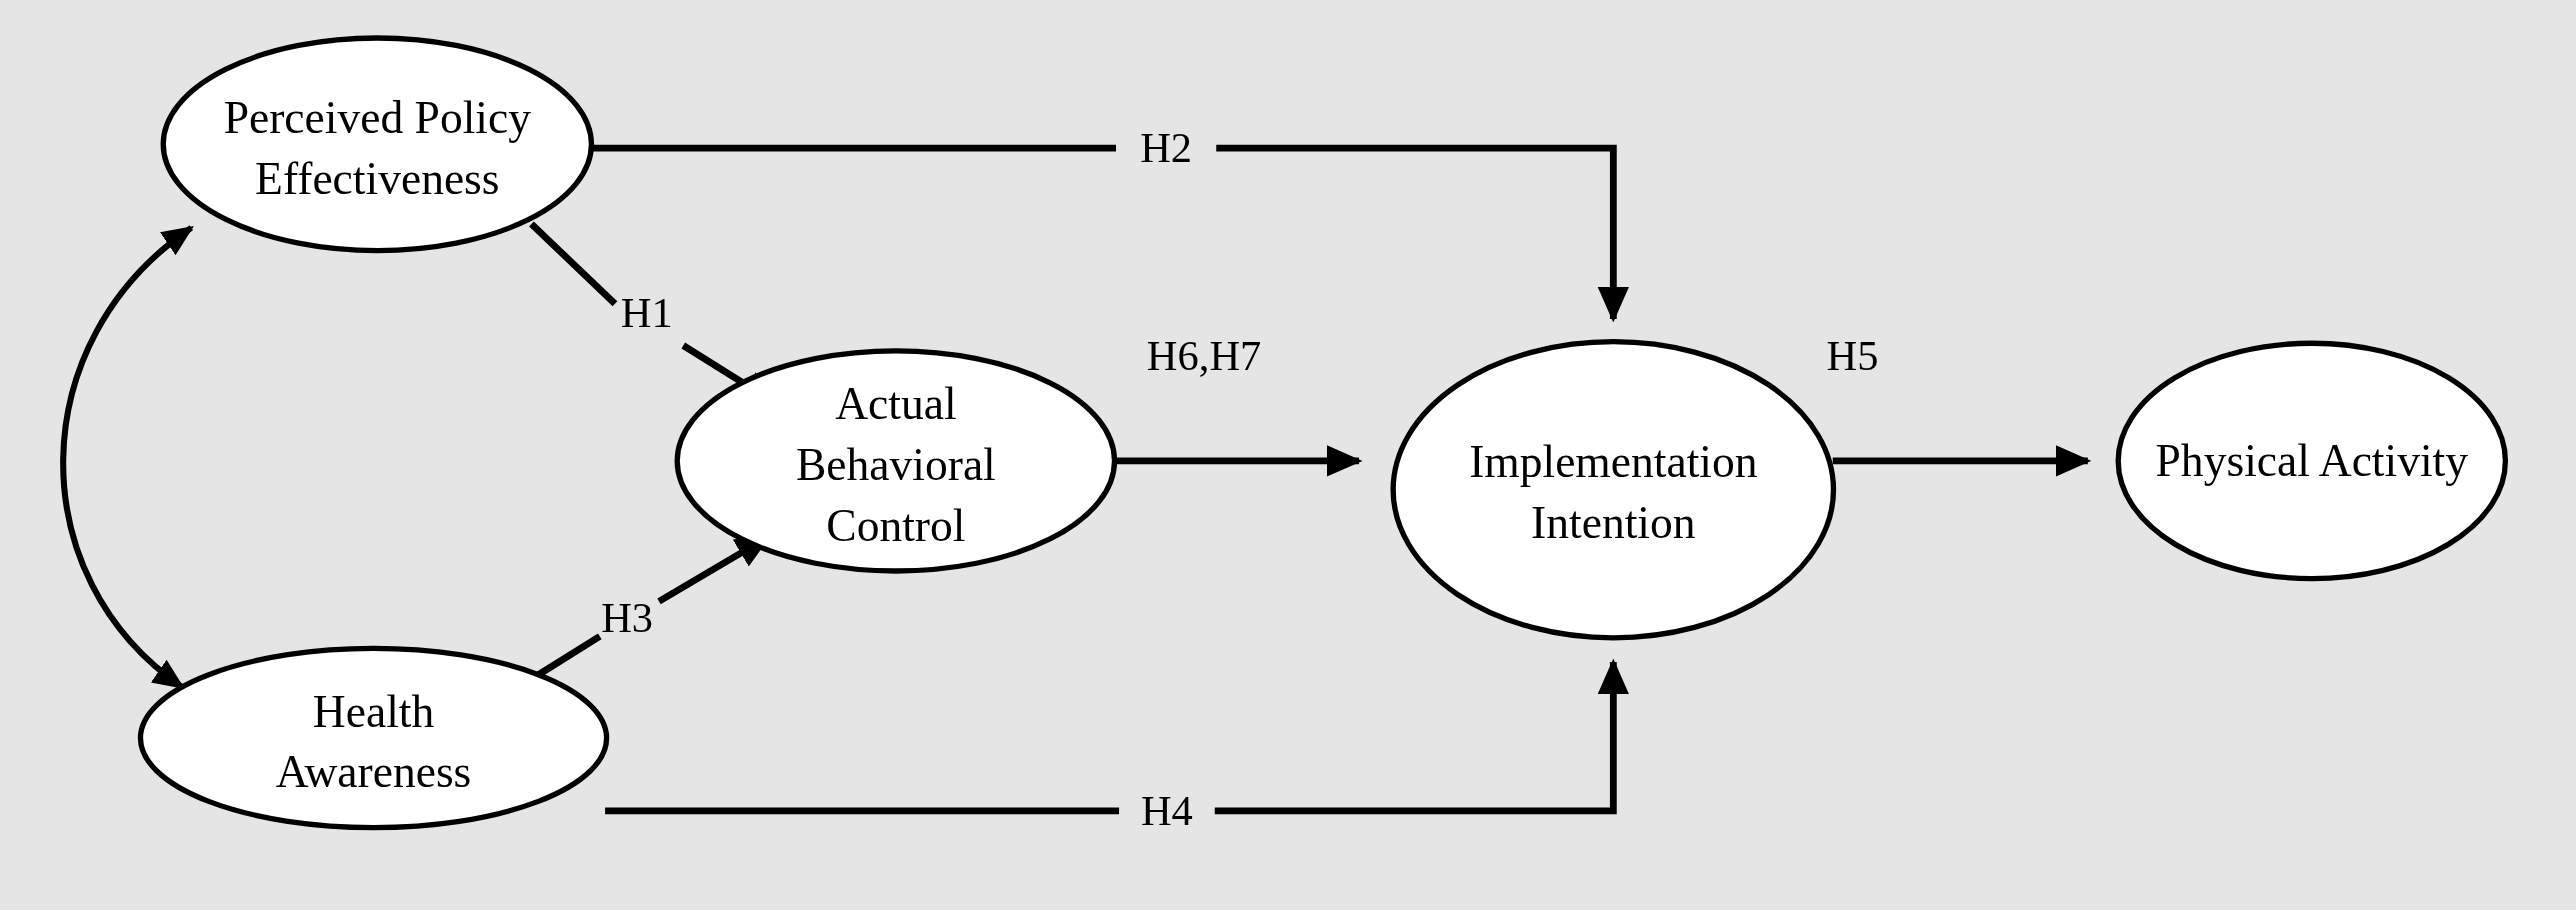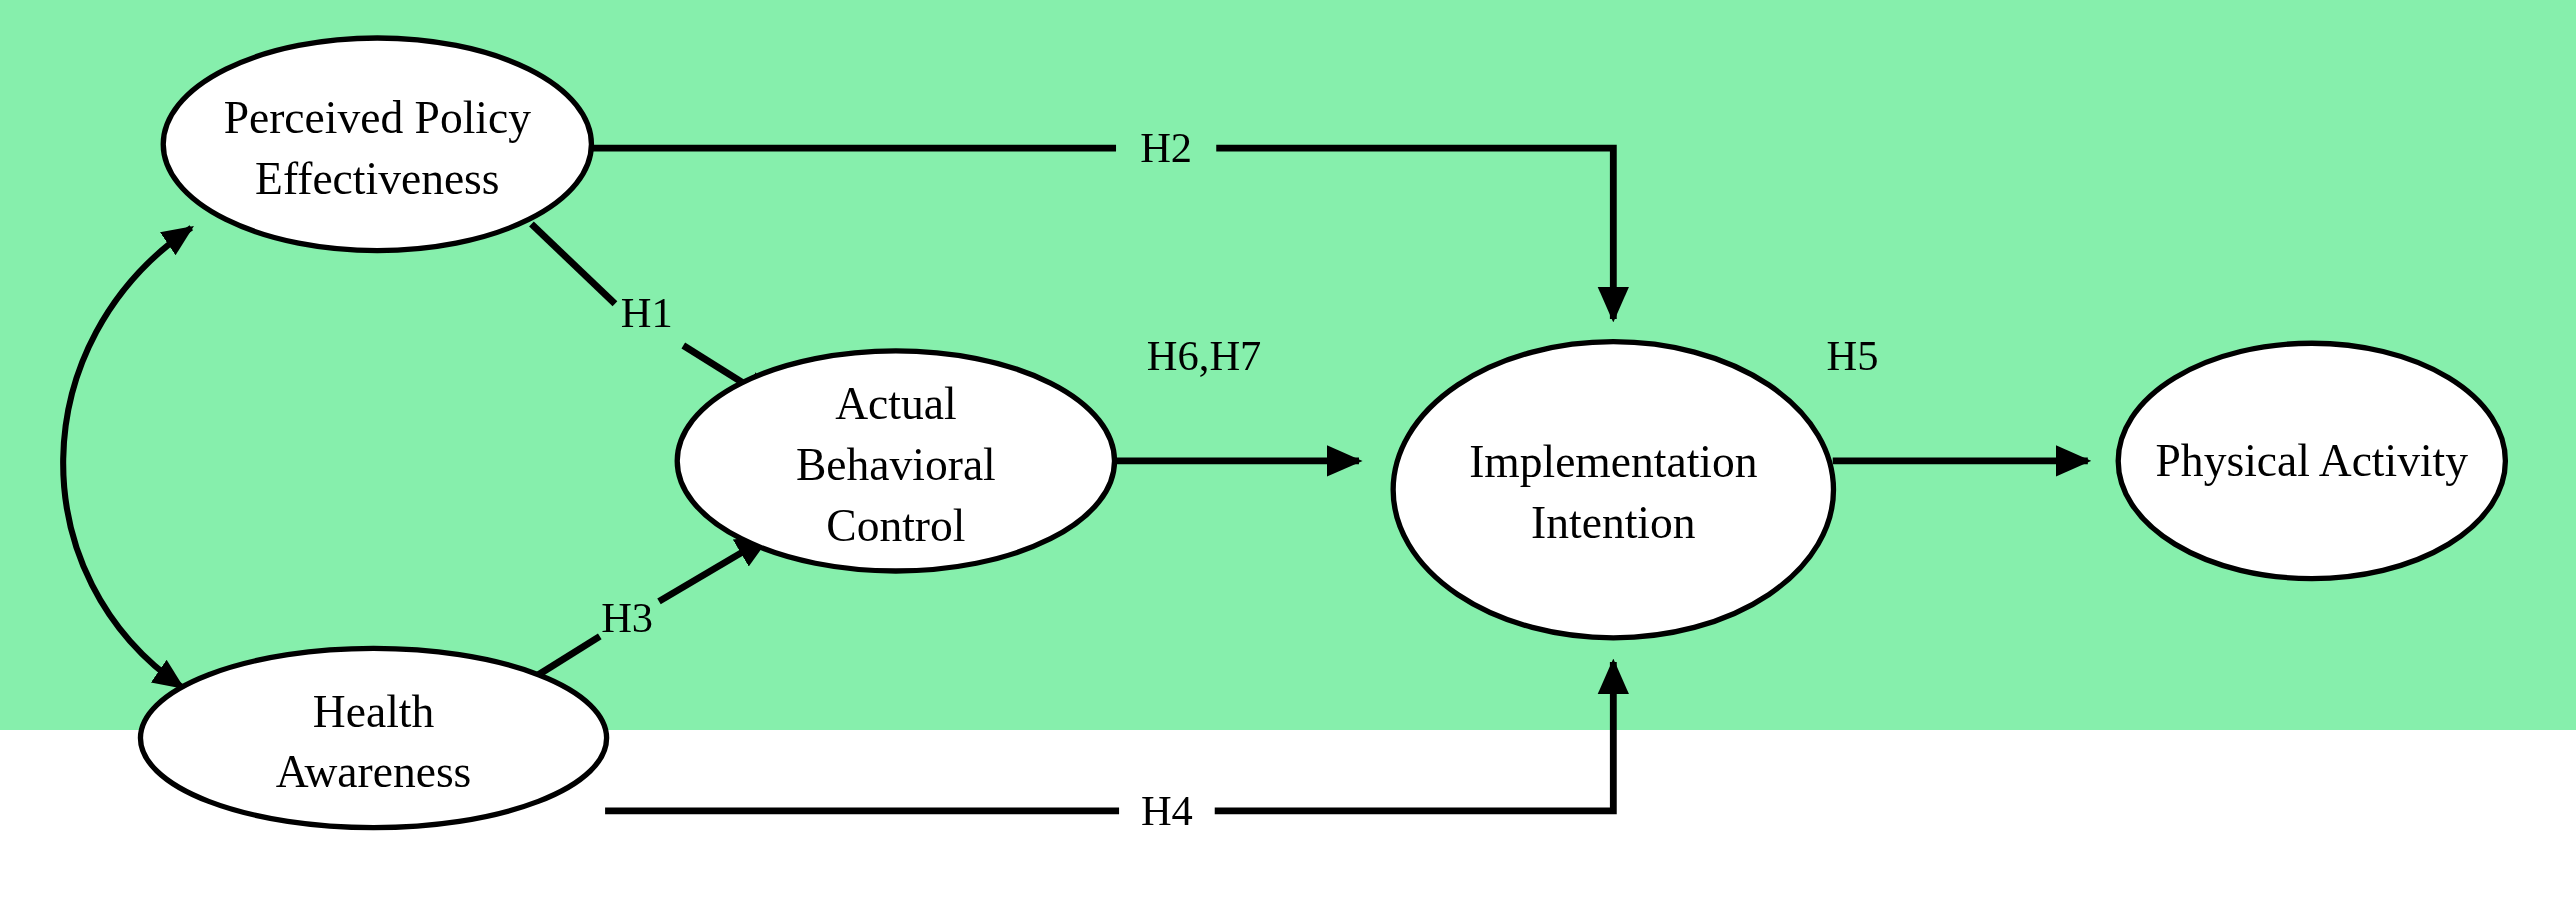--- a/index.html
+++ b/index.html
@@ -1,18 +1,18 @@
 <!DOCTYPE html>
 <html style="font-size:12px"><head>
 <meta charset="utf-8">
 <style>
   html,body{margin:0;padding:0;background:#ffffff;}
   body{width:2576px;height:918px;overflow:hidden;
        font-family:"Liberation Serif","DejaVu Serif",serif;}
-  #canvas{position:relative;width:2576px;height:730px;background:#86efac;}
+  #canvas{position:relative;width:2576px;height:910px;background:#e5e5e5;}
   svg{display:block;width:2576px;height:918px;}
   .node-ellipse{fill:#ffffff;stroke:#000000;stroke-width:7;}
   .edge-line{fill:none;stroke:#000000;stroke-width:9;stroke-linecap:butt;}
   .edge-curve{fill:none;stroke:#000000;stroke-width:8;}
   .node-label{font-size:60px;fill:#000000;text-anchor:middle;
               font-family:"Liberation Serif","DejaVu Serif",serif;}
   .hyp-label{font-size:56px;fill:#000000;text-anchor:middle;
              font-family:"Liberation Serif","DejaVu Serif",serif;}
 </style>
 </head>

